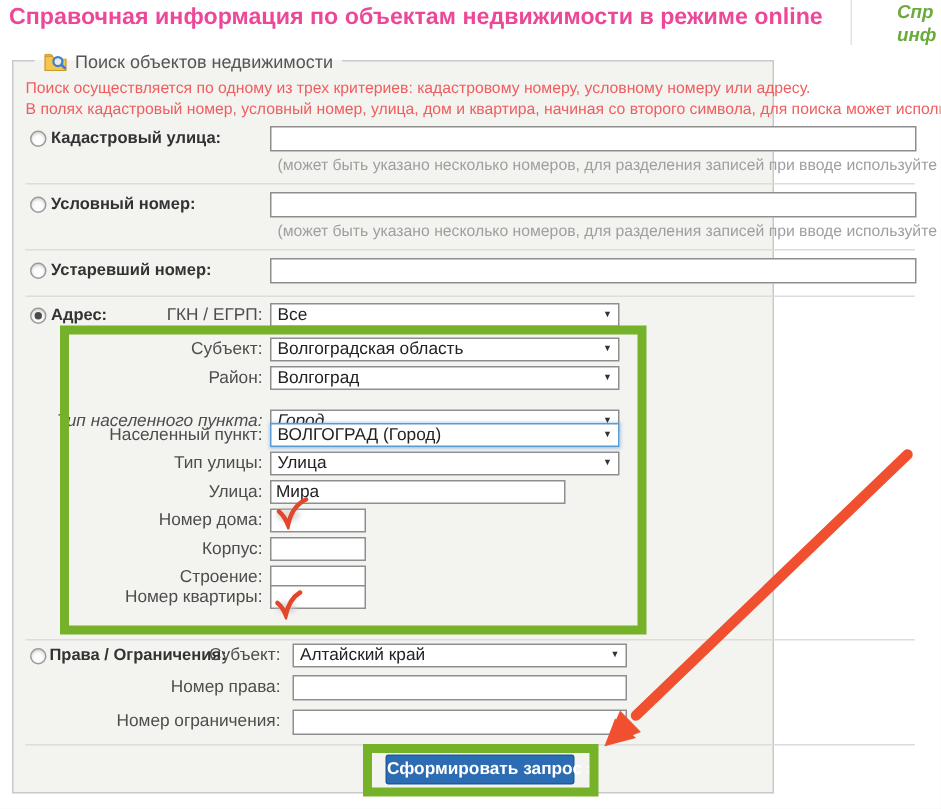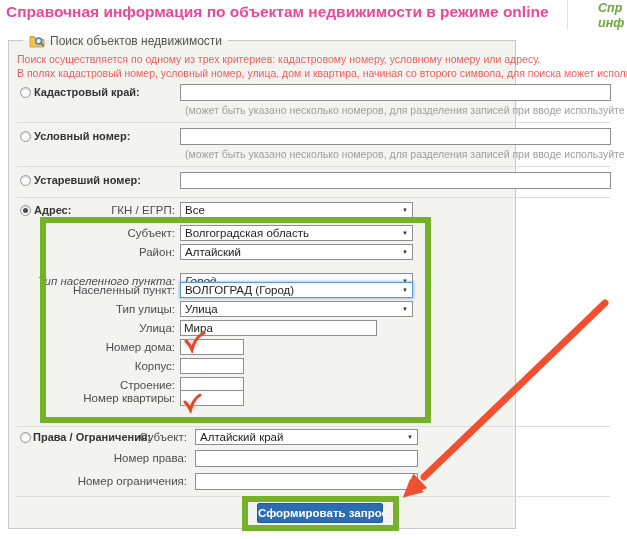--- a/index.html
+++ b/index.html
@@ -80,21 +80,21 @@
       </svg>
     </span>
     <span>Поиск объектов недвижимости</span>
   </div>
 
   <div class="abs note" style="top:12px;">Поиск осуществляется по одному из трех критериев: кадастровому номеру, условному номеру или адресу.</div>
   <div class="abs note" style="top:26px;">В полях кадастровый номер, условный номер, улица, дом и квартира, начиная со второго символа, для поиска может использоваться символ "*".</div>
 
   <div class="abs row" style="top:43px;">
     <span class="radio"></span>
-    <span class="blabel">Кадастровый край:</span>
+    <span class="blabel">Кадастровый улица:</span>
     <input class="tinput" style="left: 171px; width: 431px;" value="">
   </div>
   <div class="abs hint" style="left:176px; top:63px;">(может быть указано несколько номеров, для разделения записей при вводе используйте ";")</div>
   <div class="abs divider" style="top:81px;"></div>
 
   <div class="abs row" style="top:87px;">
     <span class="radio"></span>
     <span class="blabel">Условный номер:</span>
     <input class="tinput" style="left: 171px; width: 431px;" value="">
   </div>
@@ -121,21 +121,21 @@
   <div class="abs row" style="top:184px;">
     <span class="flabel">Субъект:</span>
     <span class="sel" style="left:171px; width:233px;text-align:center;">
       <span class="selval">Волгоградская область</span>
       <span class="selarw">▼</span>
     </span>
   </div>
   <div class="abs row" style="top:203px;">
     <span class="flabel">Район:</span>
     <span class="sel" style="left:171px; width:233px;">
-      <span class="selval">Алтайский</span>
+      <span class="selval">Волгоград</span>
       <span class="selarw">▼</span>
     </span>
   </div>
   <div class="abs row" style="top:232px;font-style:italic;">
     <span class="flabel">Тип населенного пункта:</span>
     <span class="sel" style="left:171px; width:233px;">
       <span class="selval">Город</span>
       <span class="selarw">▼</span>
     </span>
   </div>

